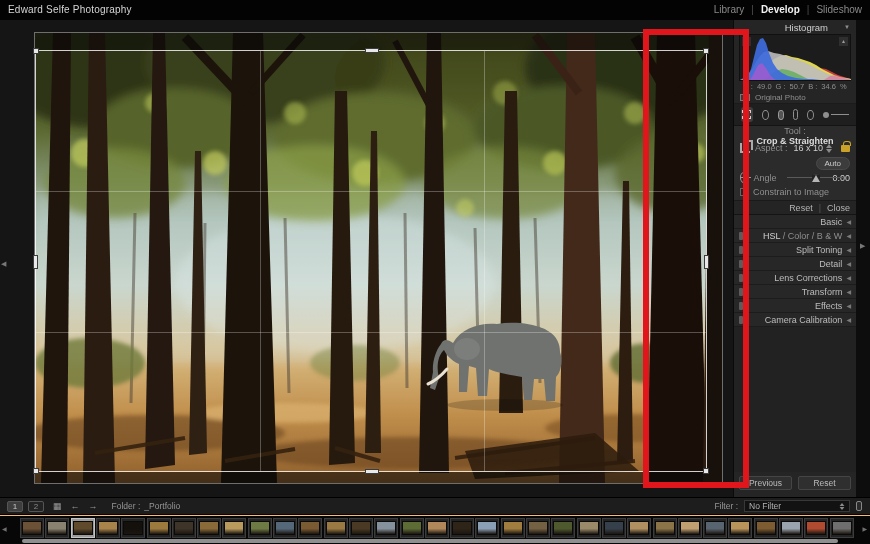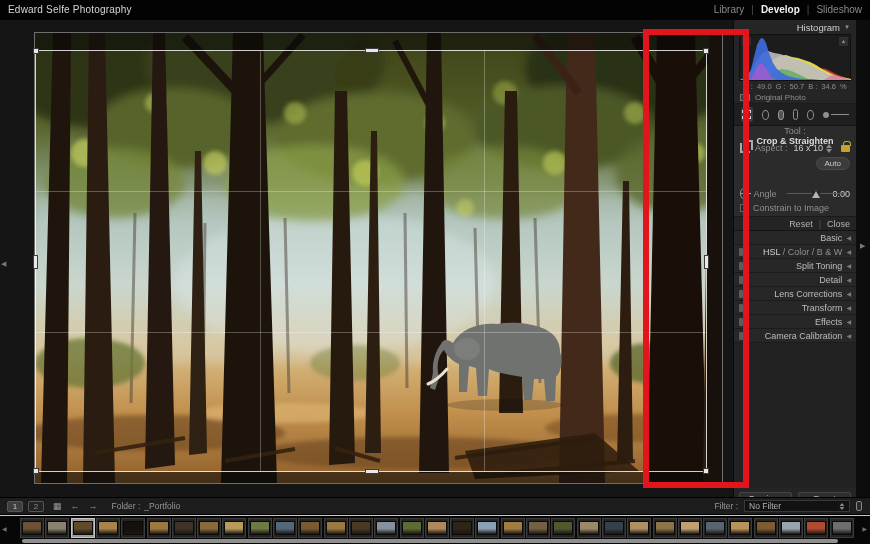--- a/index.html
+++ b/index.html
@@ -1,18 +1,18 @@
 <!DOCTYPE html>
 <html><head>
 <meta charset="utf-8">
 <style>
   * { margin:0; padding:0; box-sizing:border-box; }
   html,body { width:870px; height:544px; background:#000; overflow:hidden; }
   body { font-family:"Liberation Sans", sans-serif; }
-  #app { position:relative; width:870px; height:544px; background:#86efac; }
+  #app { position:relative; width:870px; height:544px; background:#fdba74; }
 
   
   #topbar { position:absolute; left:0; top:0; width:870px; height:20px; background:#030303; z-index:5; }
   #identity { position:absolute; left:8px; top:4px; font-size:10px; color:#d6d6d6; letter-spacing:.2px; }
   #modules { position:absolute; right:8px; top:4px; font-size:10px; color:#8a8a8a; display:flex; gap:7px; align-items:center; }
   #modules .mod { cursor:pointer; }
   #modules .active { color:#f2f2f2; font-weight:bold; }
   #modules .sep { color:#4d4d4d; }
 
   
@@ -34,21 +34,21 @@
   .handle { position:absolute; background:#e8e8e8; border:1px solid #3c3c3c; }
   .h-corner { width:6px; height:6px; }
   .h-htick { width:14px; height:5px; }
   .h-vtick { width:5px; height:14px; }
 
   
   #annotation { position:absolute; left:643px; top:29px; width:106px; height:459px; border:6px solid #e1151c; z-index:60; pointer-events:none; }
 
   
   #rpanel { position:absolute; left:733px; top:20px; width:123px; height:477px; background:#252525; border-left:1px solid #0a0a0a; font-size:9px; color:#b9b9b9; }
-  #hist-header { height:14px; display:flex; justify-content:flex-end; align-items:center; gap:4px; padding:0 6px; color:#cfcfcf; font-size:9.5px; }
+  #hist-header { height:14px; display:flex; justify-content:flex-end; align-items:center; gap:16px; padding:0 6px; color:#cfcfcf; font-size:9.5px; }
   #hist-header .tri { font-size:6px; color:#8f8f8f; }
   #hist-box { position:relative; margin:0 5px; height:47px; background:#1c1c1c; border:1px solid #101010; }
   .clip { position:absolute; top:2px; width:9px; height:9px; background:#2f2f2f; color:#9a9a9a; font-size:6px; line-height:9px; text-align:center; }
   #clip-l { left:2px; } #clip-r { right:2px; }
   #rgb-row { height:11px; display:flex; justify-content:center; align-items:center; gap:4px; font-size:7.5px; color:#8f8f8f; }
   #orig-row { height:12px; display:flex; align-items:center; gap:5px; padding:0 6px; font-size:8px; color:#8f8f8f; border-bottom:1px solid #1b1b1b; }
   #orig-icon { width:10px; height:7px; border:1px solid #777; background:#3a3a3a; }
 
   #toolstrip { height:22px; background:#1f1f1f; display:flex; align-items:center; gap:9px; padding:0 7px; border-bottom:1px solid #141414; }
   .ts-crop { width:20px; height:15px; background:#3d3d3d; border-radius:3px; display:flex; align-items:center; justify-content:center; }
@@ -70,21 +70,21 @@
   #aspect-row .lbl { color:#8f8f8f; }
   #aspect-val { margin-left:auto; color:#cfcfcf; display:flex; align-items:center; gap:3px; }
   .ud { display:flex; flex-direction:column; gap:1px; }
   .ud i { display:block; width:0; height:0; border-left:3px solid transparent; border-right:3px solid transparent; }
   .ud .up { border-bottom:4px solid #8a8a8a; }
   .ud .dn { border-top:4px solid #8a8a8a; }
   #lock { position:relative; width:9px; height:7px; background:#c9a227; border-radius:1px; margin-left:4px; }
   #lock:before { content:""; position:absolute; left:1.5px; top:-4px; width:6px; height:4px; border:1.5px solid #c9a227; border-bottom:none; border-radius:3px 3px 0 0; }
   #auto-row { height:14px; justify-content:flex-end; }
   #auto-btn { background:#3c3c3c; border:1px solid #4a4a4a; color:#cccccc; border-radius:7px; font-size:8px; padding:1px 8px; line-height:9px; }
-  #angle-row { height:15px; gap:5px;margin-top:16px; }
+  #angle-row { height:15px; gap:5px; }
   #level-icon { width:11px; height:11px; border:1px solid #999; border-radius:50%; position:relative; }
   #level-icon:after { content:""; position:absolute; left:-1px; top:4px; width:11px; height:1px; background:#999; }
   #angle-row .lbl { color:#8f8f8f; }
   #slider { position:relative; width:56px; height:9px; margin-left:6px; }
   #slider .track { position:absolute; left:0; top:4px; width:56px; height:1px; background:#5a5a5a; }
   #slider .thumb { position:absolute; left:25px; top:1px; width:0; height:0; border-left:4px solid transparent; border-right:4px solid transparent; border-bottom:7px solid #b5b5b5; }
   #angle-val { margin-left:auto; color:#cfcfcf; }
   #constrain-row { height:13px; gap:5px; color:#8f8f8f; }
   #constrain-cb { width:8px; height:8px; border:1px solid #666; background:#222; }
   #to-footer { height:14px; justify-content:flex-end; gap:6px; background:#242424; border-top:1px solid #1a1a1a; color:#b3b3b3; margin-top:2px; }

